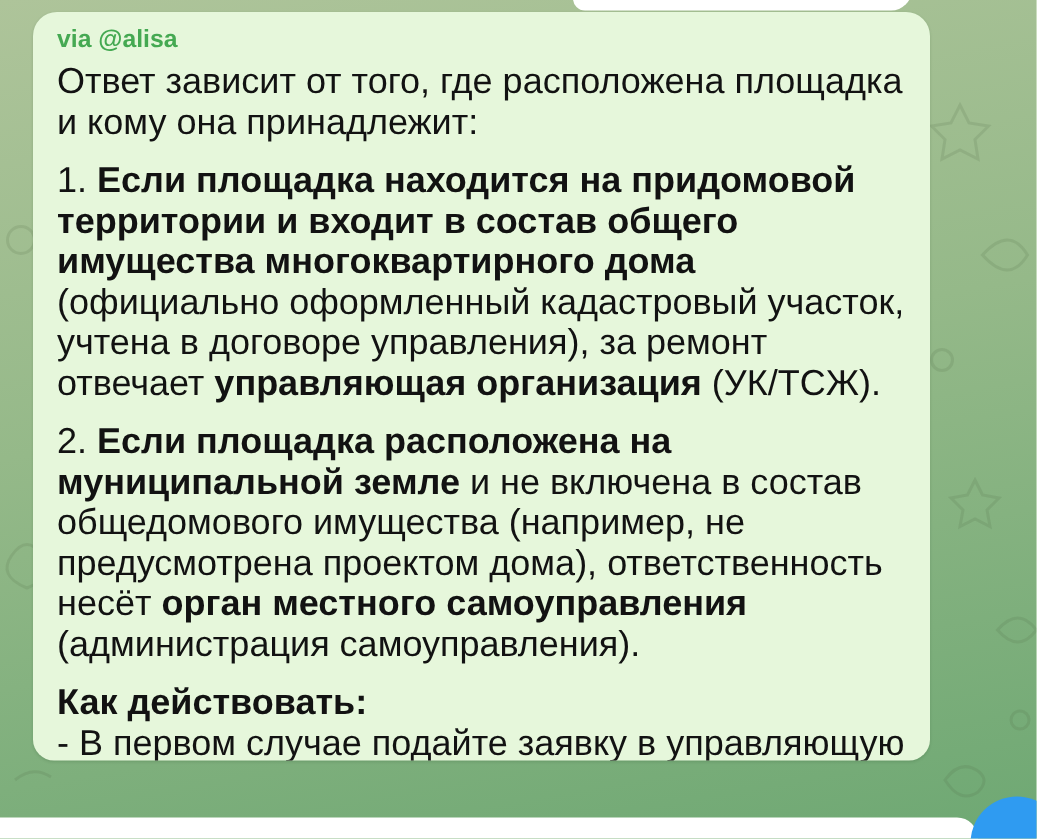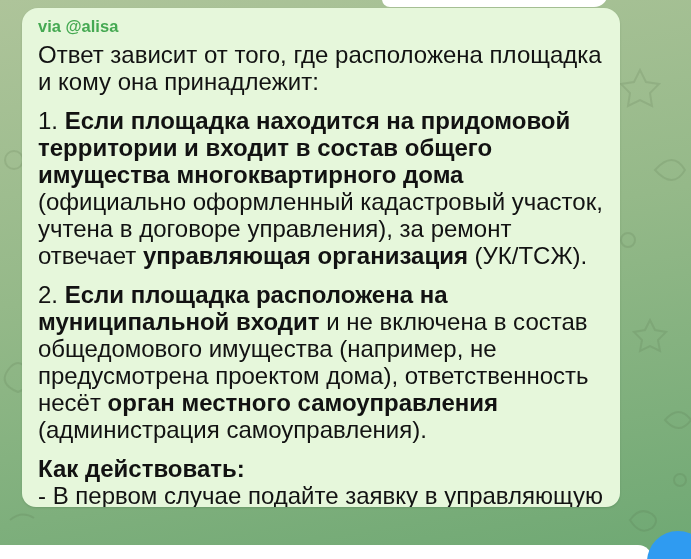--- a/index.html
+++ b/index.html
@@ -73,21 +73,21 @@
 
 <div class="prev-bubble"></div>
 
 <div class="bubble">
   <div class="via">via @alisa</div>
 
 
   <div class="msg-body">
       <p class="para"><span>Ответ зависит от того, где расположена площадка и кому она принадлежит:</span></p>
       <p class="para gap"><span>1. </span><b>Если площадка находится на придомовой территории и входит в состав общего имущества многоквартирного дома</b><span> (официально оформленный кадастровый участок, учтена в договоре управления), за ремонт отвечает </span><b>управляющая организация</b><span> (УК/ТСЖ).</span></p>
-      <p class="para gap"><span>2. </span><b>Если площадка расположена на муниципальной входит</b><span> и не включена в состав общедомового имущества (например, не предусмотрена проектом дома), ответственность несёт </span><b>орган местного самоуправления</b><span> (администрация самоуправления).</span></p>
+      <p class="para gap"><span>2. </span><b>Если площадка расположена на муниципальной земле</b><span> и не включена в состав общедомового имущества (например, не предусмотрена проектом дома), ответственность несёт </span><b>орган местного самоуправления</b><span> (администрация самоуправления).</span></p>
       <p class="para gap"><b>Как действовать:</b></p>
       <p class="para"><span>- В первом случае подайте заявку в управляющую организацию и зафиксируйте факт подачи (запись в</span></p>
     </div>
 </div>
 
 <div class="input-bar"></div>
 
 <button class="send-btn"></button>
 
 </body></html>

